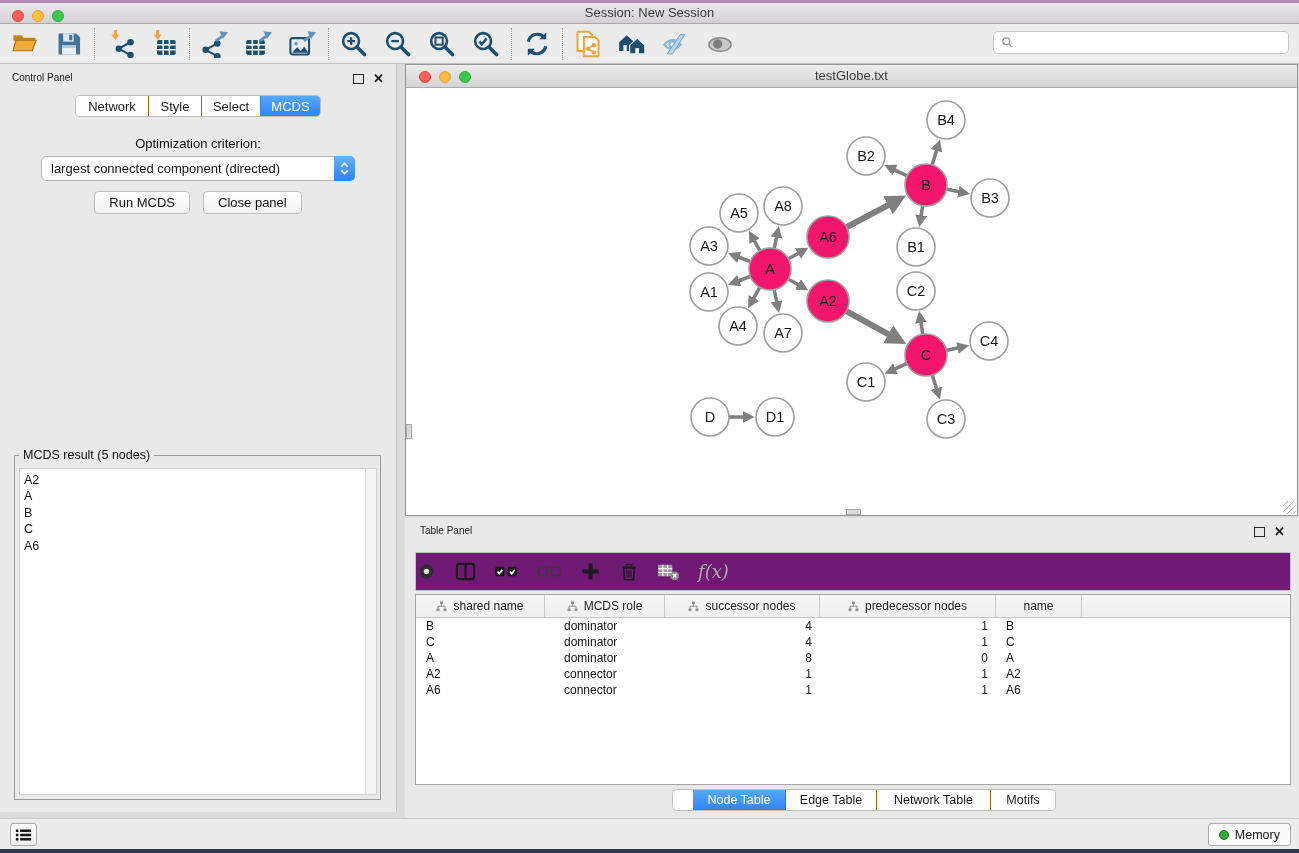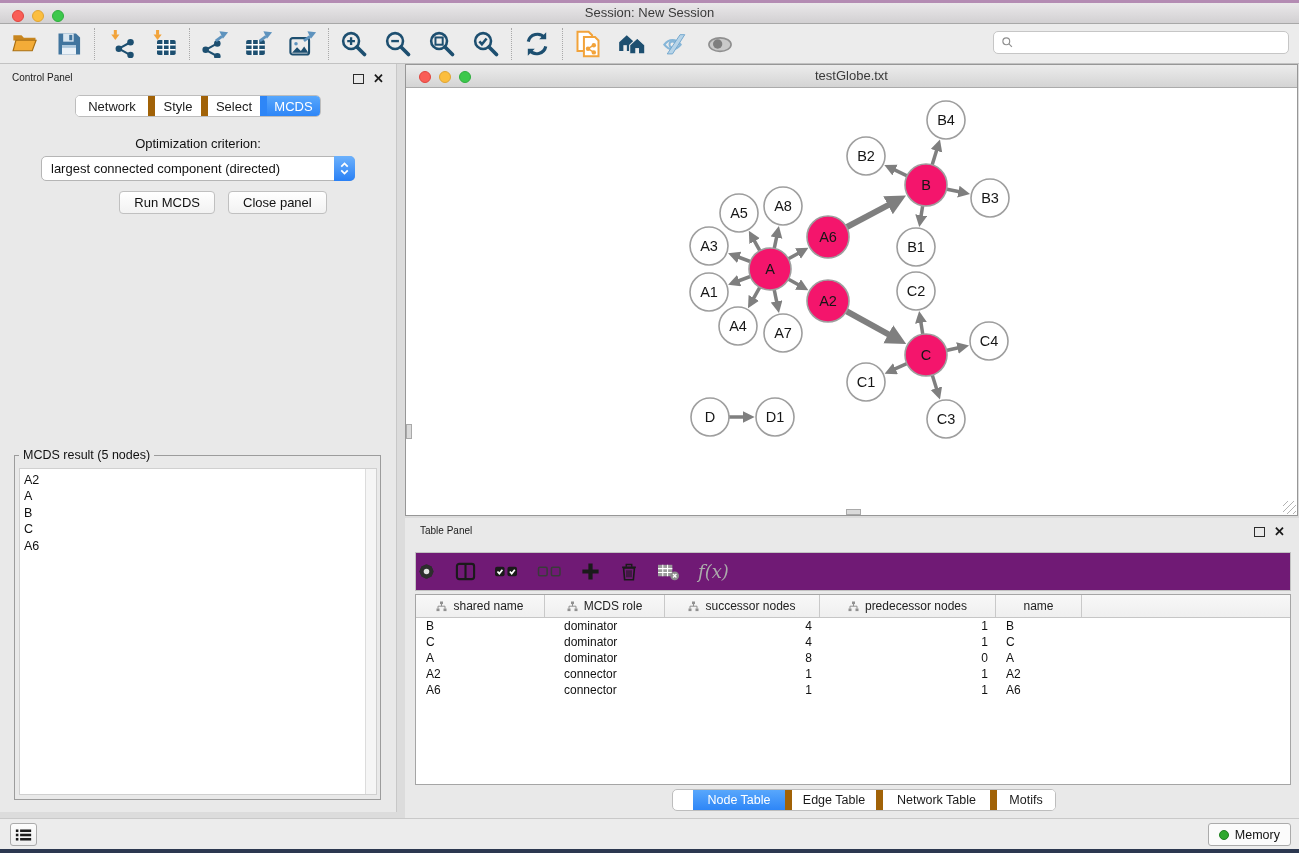--- a/index.html
+++ b/index.html
@@ -33,29 +33,29 @@
   
   #control-panel { left:0; top:64px; width:397px; height:748px; background:#e9e9e9; border-right:1px solid #c8c8c8; }
   .panel-title { font-size:10px; color:#1a1a1a; }
   #control-panel .panel-title { position:absolute; left:12px; top:8px; }
   .float-icon { width:11px; height:10px; border:1.5px solid #2b2b2b; display:inline-block; }
   .close-icon { font-size:13px; font-weight:bold; color:#1a1a1a; line-height:11px; }
   .panel-ctrls { position:absolute; display:flex; gap:9px; align-items:center; }
   #control-panel .panel-ctrls { right:12px; top:9px; }
 
   .seg-tabs { display:flex; border:1px solid #bdbdbd; border-radius:5px; overflow:hidden; background:#fff; height:22px; }
-  .seg-tab { display:flex; align-items:center; justify-content:center; font-size:13px; color:#1a1a1a; border-left:7px solid #a16207; background:#fff; cursor:default; }
+  .seg-tab { display:flex; align-items:center; justify-content:center; font-size:13px; color:#1a1a1a; border-left:1px solid #a16207; background:#fff; cursor:default; }
   .seg-tab:first-child { border-left:none; }
   .seg-tab.active { background:linear-gradient(#58a7fc,#2e86f7); color:#fff; border-left-color:#2e86f7; }
   #cp-tabs { position:absolute; left:0; top:31px; width:100%; display:flex; justify-content:center; }
 
   #opt-label { position:absolute; top:72px; width:100%; text-align:center; font-size:13px; color:#111; }
   #criterion-select { position:absolute; left:41px; top:92px; width:314px; height:25px; background:#fff; border:1px solid #b5b5b5; border-radius:5px; display:flex; align-items:center; font-size:13px; color:#111; padding-left:9px; }
   #criterion-select .stepper { position:absolute; right:-1px; top:-1px; width:21px; height:25px; border-radius:0 5px 5px 0; background:linear-gradient(#6cb1fc,#2a80f5); display:flex; align-items:center; justify-content:center; }
-  #cp-buttons { position:absolute; top:127px; width:100%; display:flex; justify-content:center; gap:13px;margin-left:25px; }
+  #cp-buttons { position:absolute; top:127px; width:100%; display:flex; justify-content:center; gap:13px; }
   .mac-btn { height:23px; background:linear-gradient(#ffffff,#f2f2f2); border:1px solid #c0c0c0; border-radius:4px; font-size:13px; color:#111; display:flex; align-items:center; justify-content:center; padding:0 14px; cursor:default; }
 
   #mcds-fieldset { position:absolute; left:14px; top:391px; width:367px; height:345px; border:1px solid #9c9c9c; }
   #mcds-legend { position:absolute; top:-8px; left:4px; background:#e9e9e9; padding:0 4px; font-size:12.5px; color:#111; }
   #mcds-listbox { position:absolute; left:4px; top:12px; width:358px; bottom:4px; background:#fff; border:1px solid #d0d0d0; }
   #mcds-scroll { position:absolute; right:0; top:0; width:11px; height:100%; background:#f5f5f5; border-left:1px solid #dcdcdc; }
   #mcds-list { padding:3px 0 0 4px; font-size:12.5px; line-height:16.4px; color:#111; }
 
   
   #net-window { left:405px; top:64px; width:893px; height:452px; background:#fff; border:1px solid #979797; }

